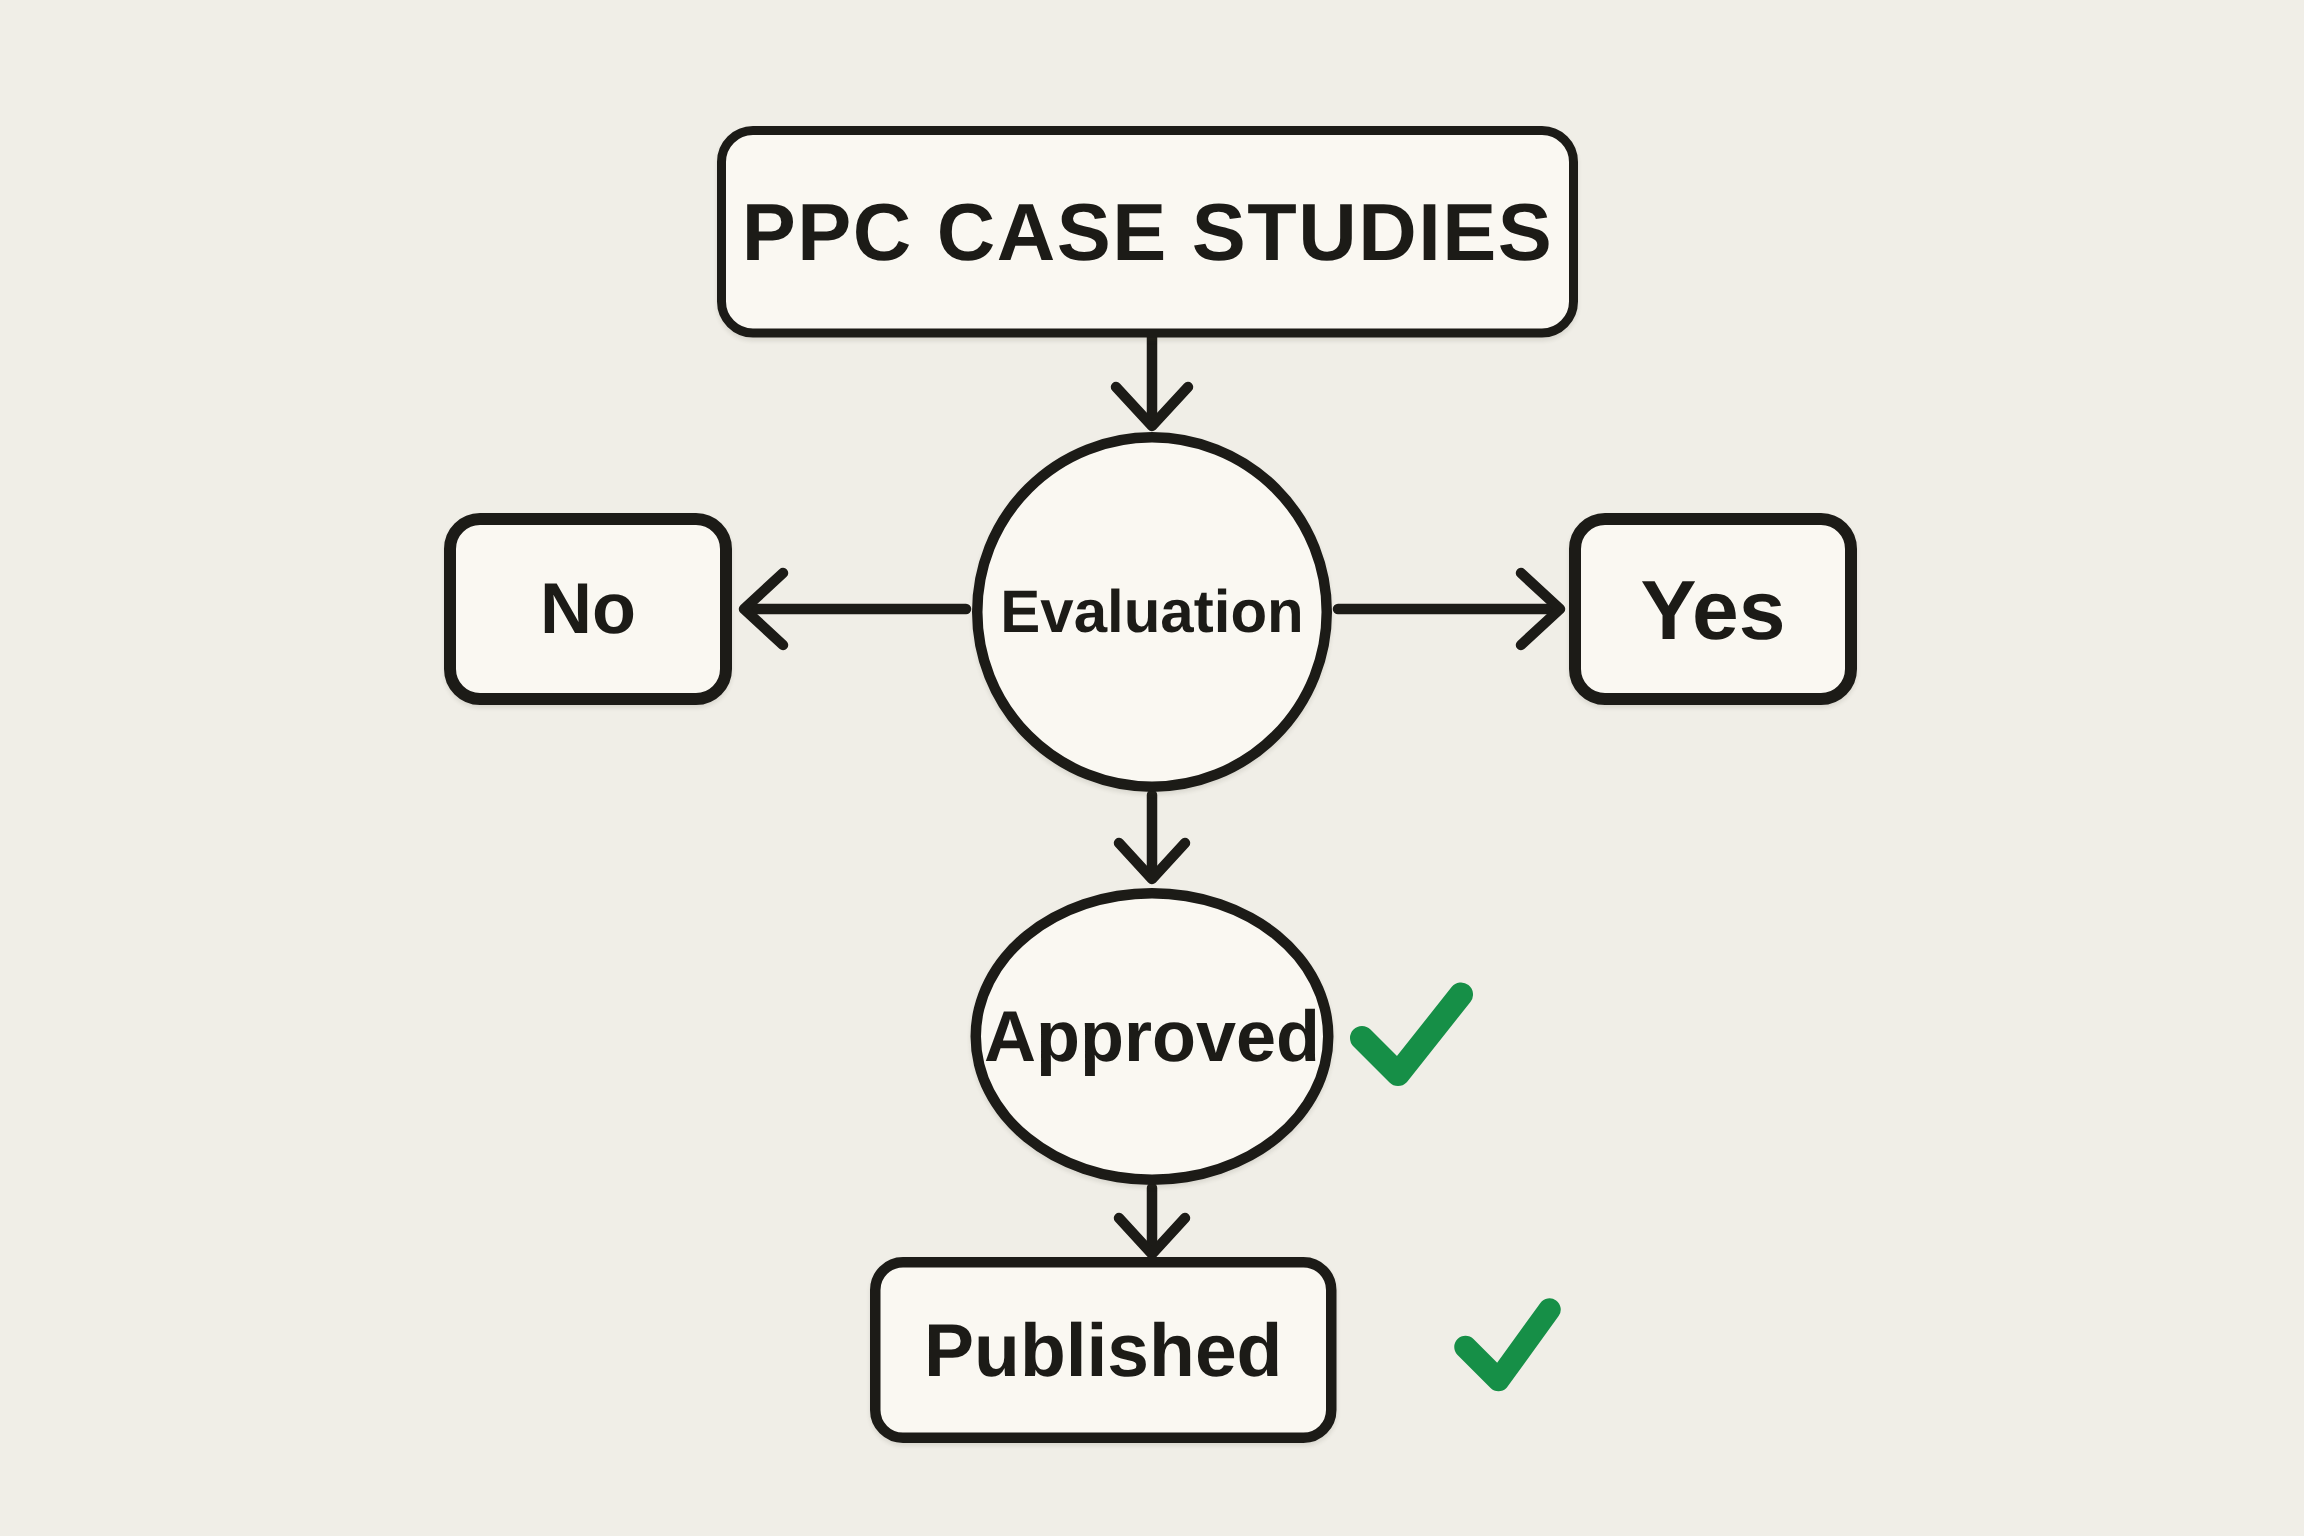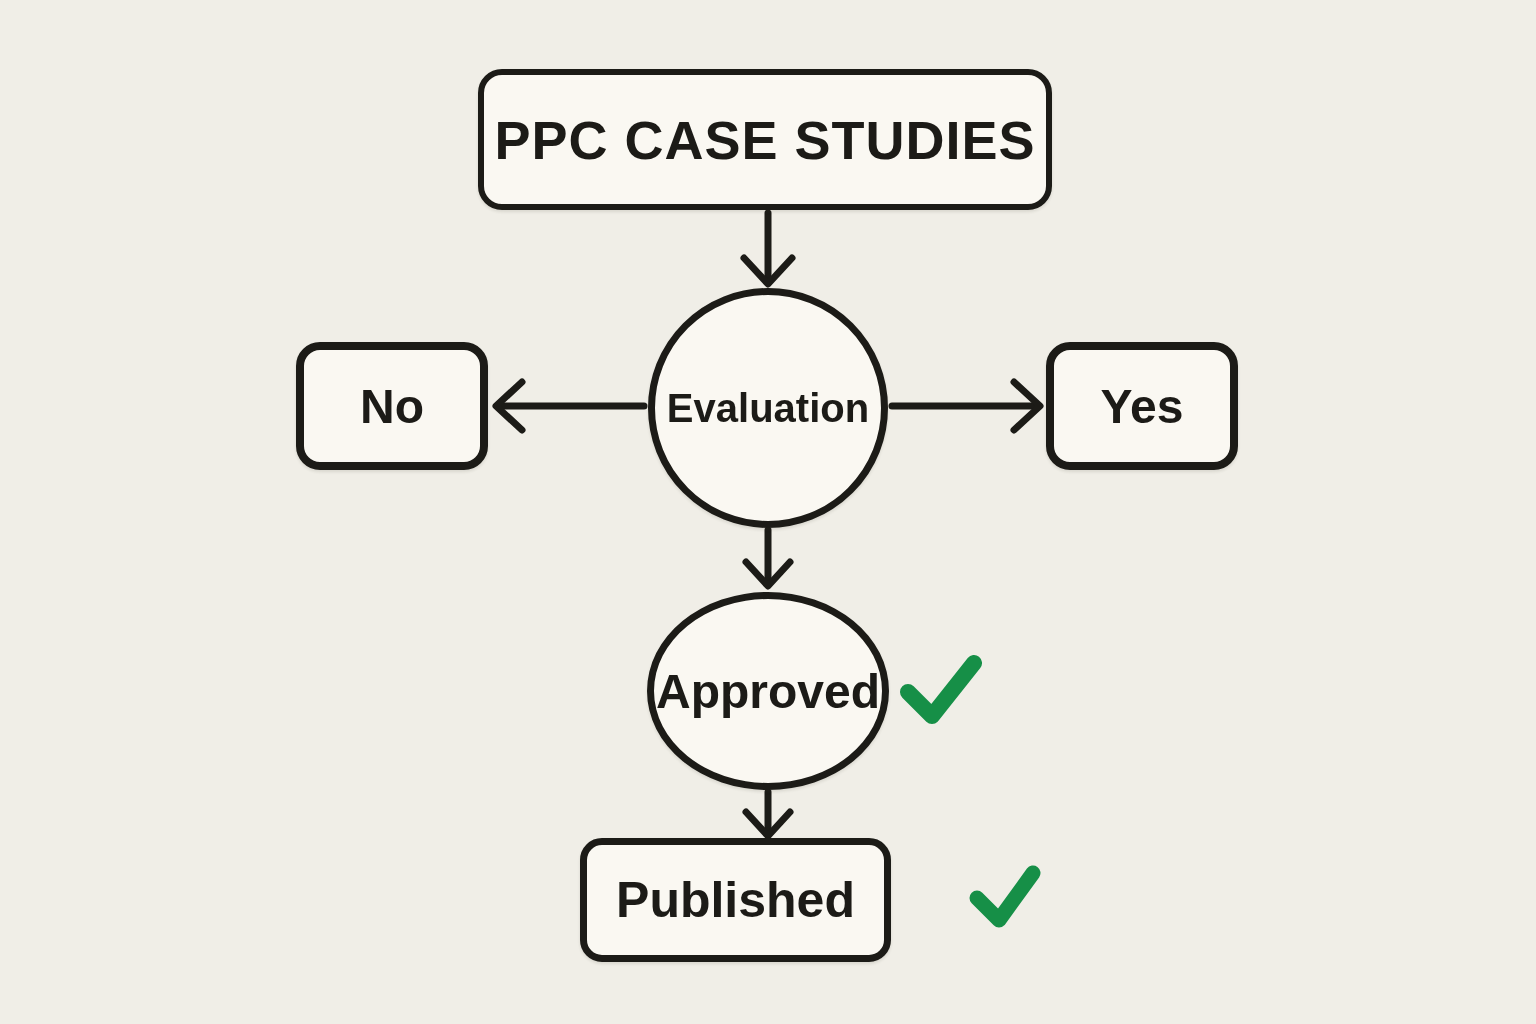--- a/index.html
+++ b/index.html
@@ -31,21 +31,21 @@
     justify-content: center;
     background: #faf8f2;
     border: 6px solid #1c1b17;
     box-sizing: border-box;
     font-weight: 700;
     text-align: center;
     box-shadow: 0 2px 3px rgba(60,55,40,0.12);
   }
   .node-title {
     left: 478px;
-    top: 69px;
+    top: 84px;
     width: 574px;
     height: 141px;
     border-radius: 24px;
     font-size: 54px;
     letter-spacing: 1px;
   }
   .node-evaluation {
     left: 648px;
     top: 288px;
     width: 240px;
@@ -63,21 +63,21 @@
     border-width: 8px;
     font-size: 48px;
   }
   .node-yes {
     left: 1046px;
     top: 342px;
     width: 192px;
     height: 128px;
     border-radius: 24px;
     border-width: 8px;
-    font-size: 48px;
+    font-size: 56px;
   }
   .node-approved {
     left: 647px;
     top: 592px;
     width: 242px;
     height: 198px;
     border-radius: 50%;
     border-width: 7px;
     font-size: 48px;
   }

